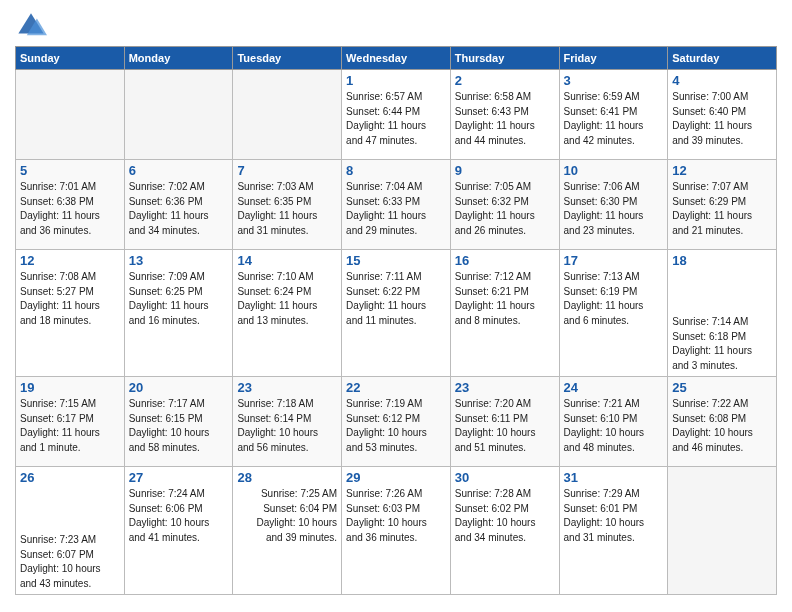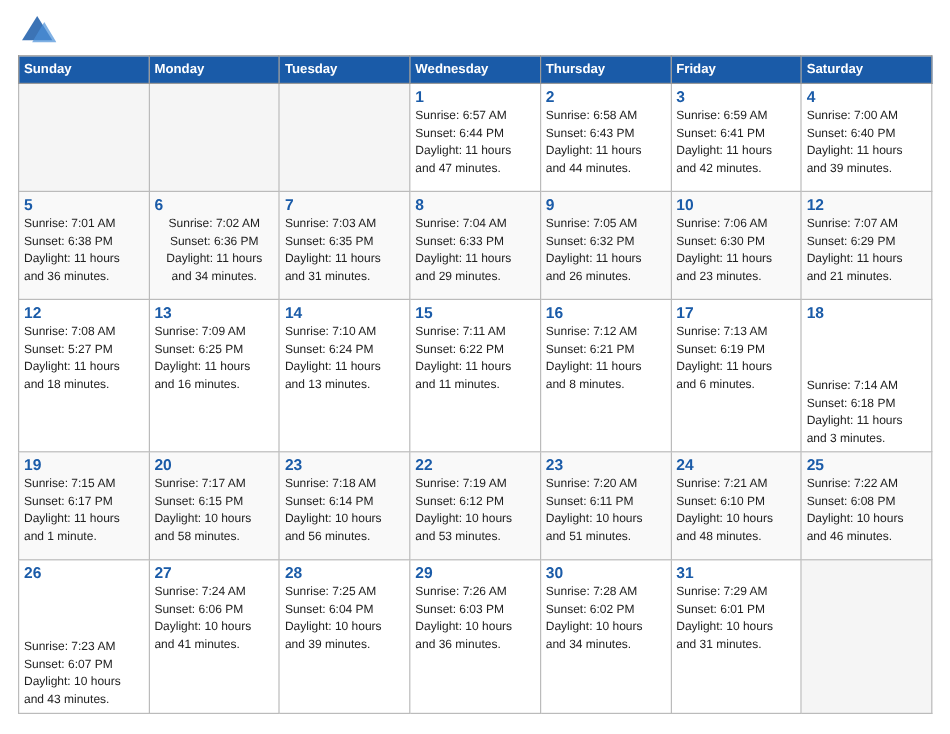--- a/index.html
+++ b/index.html
@@ -172,21 +172,21 @@
         <tr class="row-even">
           <td>
             <span class="day-num">5</span>
             <div class="day-info" style="white-space: pre-line;">Sunrise: 7:01 AM
 Sunset: 6:38 PM
 Daylight: 11 hours
 and 36 minutes.</div>
           </td>
           <td>
             <span class="day-num">6</span>
-            <div class="day-info" style="white-space: pre-line; text-align: center;">Sunrise: 7:02 AM
+            <div class="day-info" style="white-space: pre-line;">Sunrise: 7:02 AM
 Sunset: 6:36 PM
 Daylight: 11 hours
 and 34 minutes.</div>
           </td>
           <td>
             <span class="day-num">7</span>
             <div class="day-info" style="white-space: pre-line;">Sunrise: 7:03 AM
 Sunset: 6:35 PM
 Daylight: 11 hours
 and 31 minutes.</div>
@@ -332,21 +332,21 @@
           </td>
           <td>
             <span class="day-num">27</span>
             <div class="day-info" style="white-space: pre-line;">Sunrise: 7:24 AM
 Sunset: 6:06 PM
 Daylight: 10 hours
 and 41 minutes.</div>
           </td>
           <td>
             <span class="day-num">28</span>
-            <div class="day-info" style="white-space: pre-line;">Sunrise: 7:25 AM
+            <div class="day-info" style="white-space: pre-line; text-align: right;">Sunrise: 7:25 AM
 Sunset: 6:04 PM
 Daylight: 10 hours
 and 39 minutes.</div>
           </td>
           <td>
             <span class="day-num">29</span>
             <div class="day-info" style="white-space: pre-line;">Sunrise: 7:26 AM
 Sunset: 6:03 PM
 Daylight: 10 hours
 and 36 minutes.</div>

